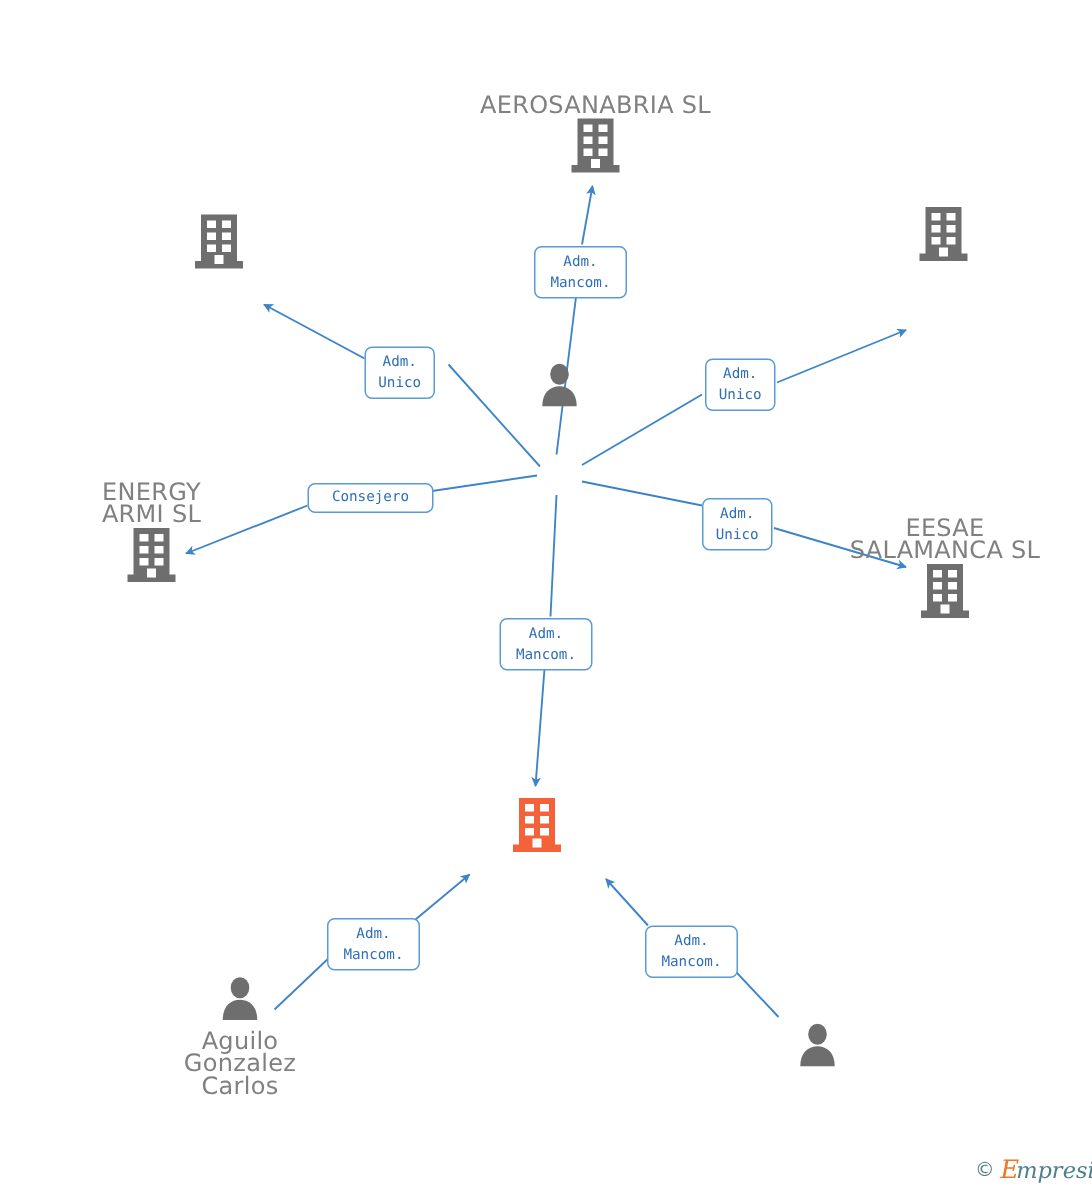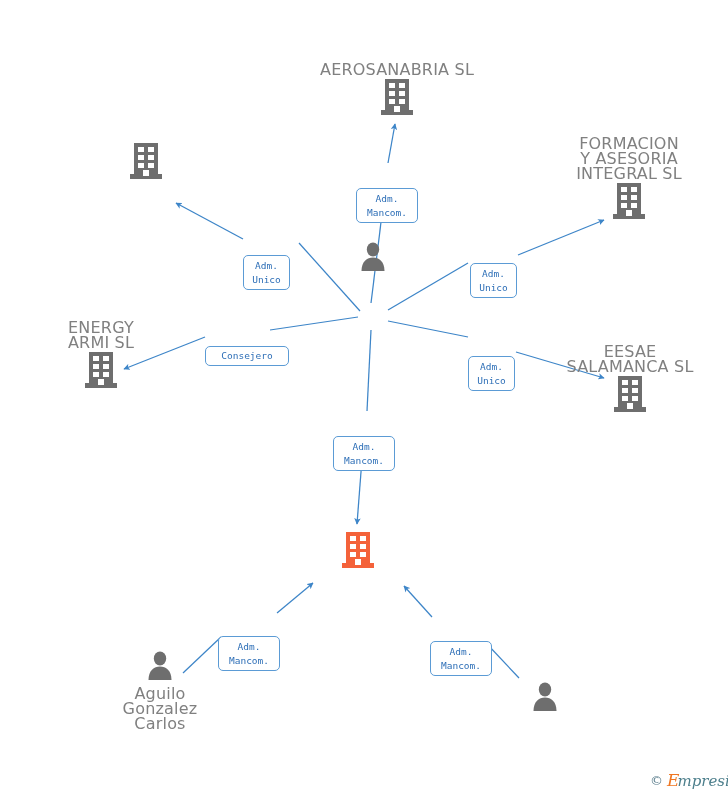--- a/index.html
+++ b/index.html
@@ -48,21 +48,20 @@
     border-radius: 5px;
     background: #ffffff;
     color: #2e6fb7;
     font-family: "DejaVu Sans Mono", monospace;
     font-size: 9.5px;
     line-height: 14px;
     text-align: center;
     padding: 3px 5px 4px 5px;
     white-space: pre-line;
     box-sizing: border-box;
-    margin-top: 24px;
   }
   .wm {
     position: absolute;
     left: 650px;
     top: 772px;
     display: flex;
     align-items: center;
     gap: 4px;
   }
   .wm-c {
@@ -159,23 +158,20 @@
           <rect x="19" y="14" width="6" height="5"></rect>
         <rect x="9" y="22" width="6" height="5"></rect>
           <rect x="19" y="22" width="6" height="5"></rect>
         <rect x="14" y="29" width="6" height="6"></rect>
       </g>
     </svg>
   </span>
 </div>
 
 <div class="node" style="left:559px; top:136px; width:140px;">
-  <div class="node-label">FORMACION
-Y ASESORIA
-INTEGRAL SL</div>
   <span class="icon-wrap">
     <svg width="34" height="40" viewBox="0 0 34 40" xmlns="http://www.w3.org/2000/svg">
       <g fill="#6e6e6e">
         <rect x="5" y="2" width="24" height="33"></rect>
         <rect x="1" y="33" width="32" height="5"></rect>
       </g>
       <g fill="#ffffff">
         <rect x="9" y="6" width="6" height="5"></rect>
           <rect x="19" y="6" width="6" height="5"></rect>
         <rect x="9" y="14" width="6" height="5"></rect>

